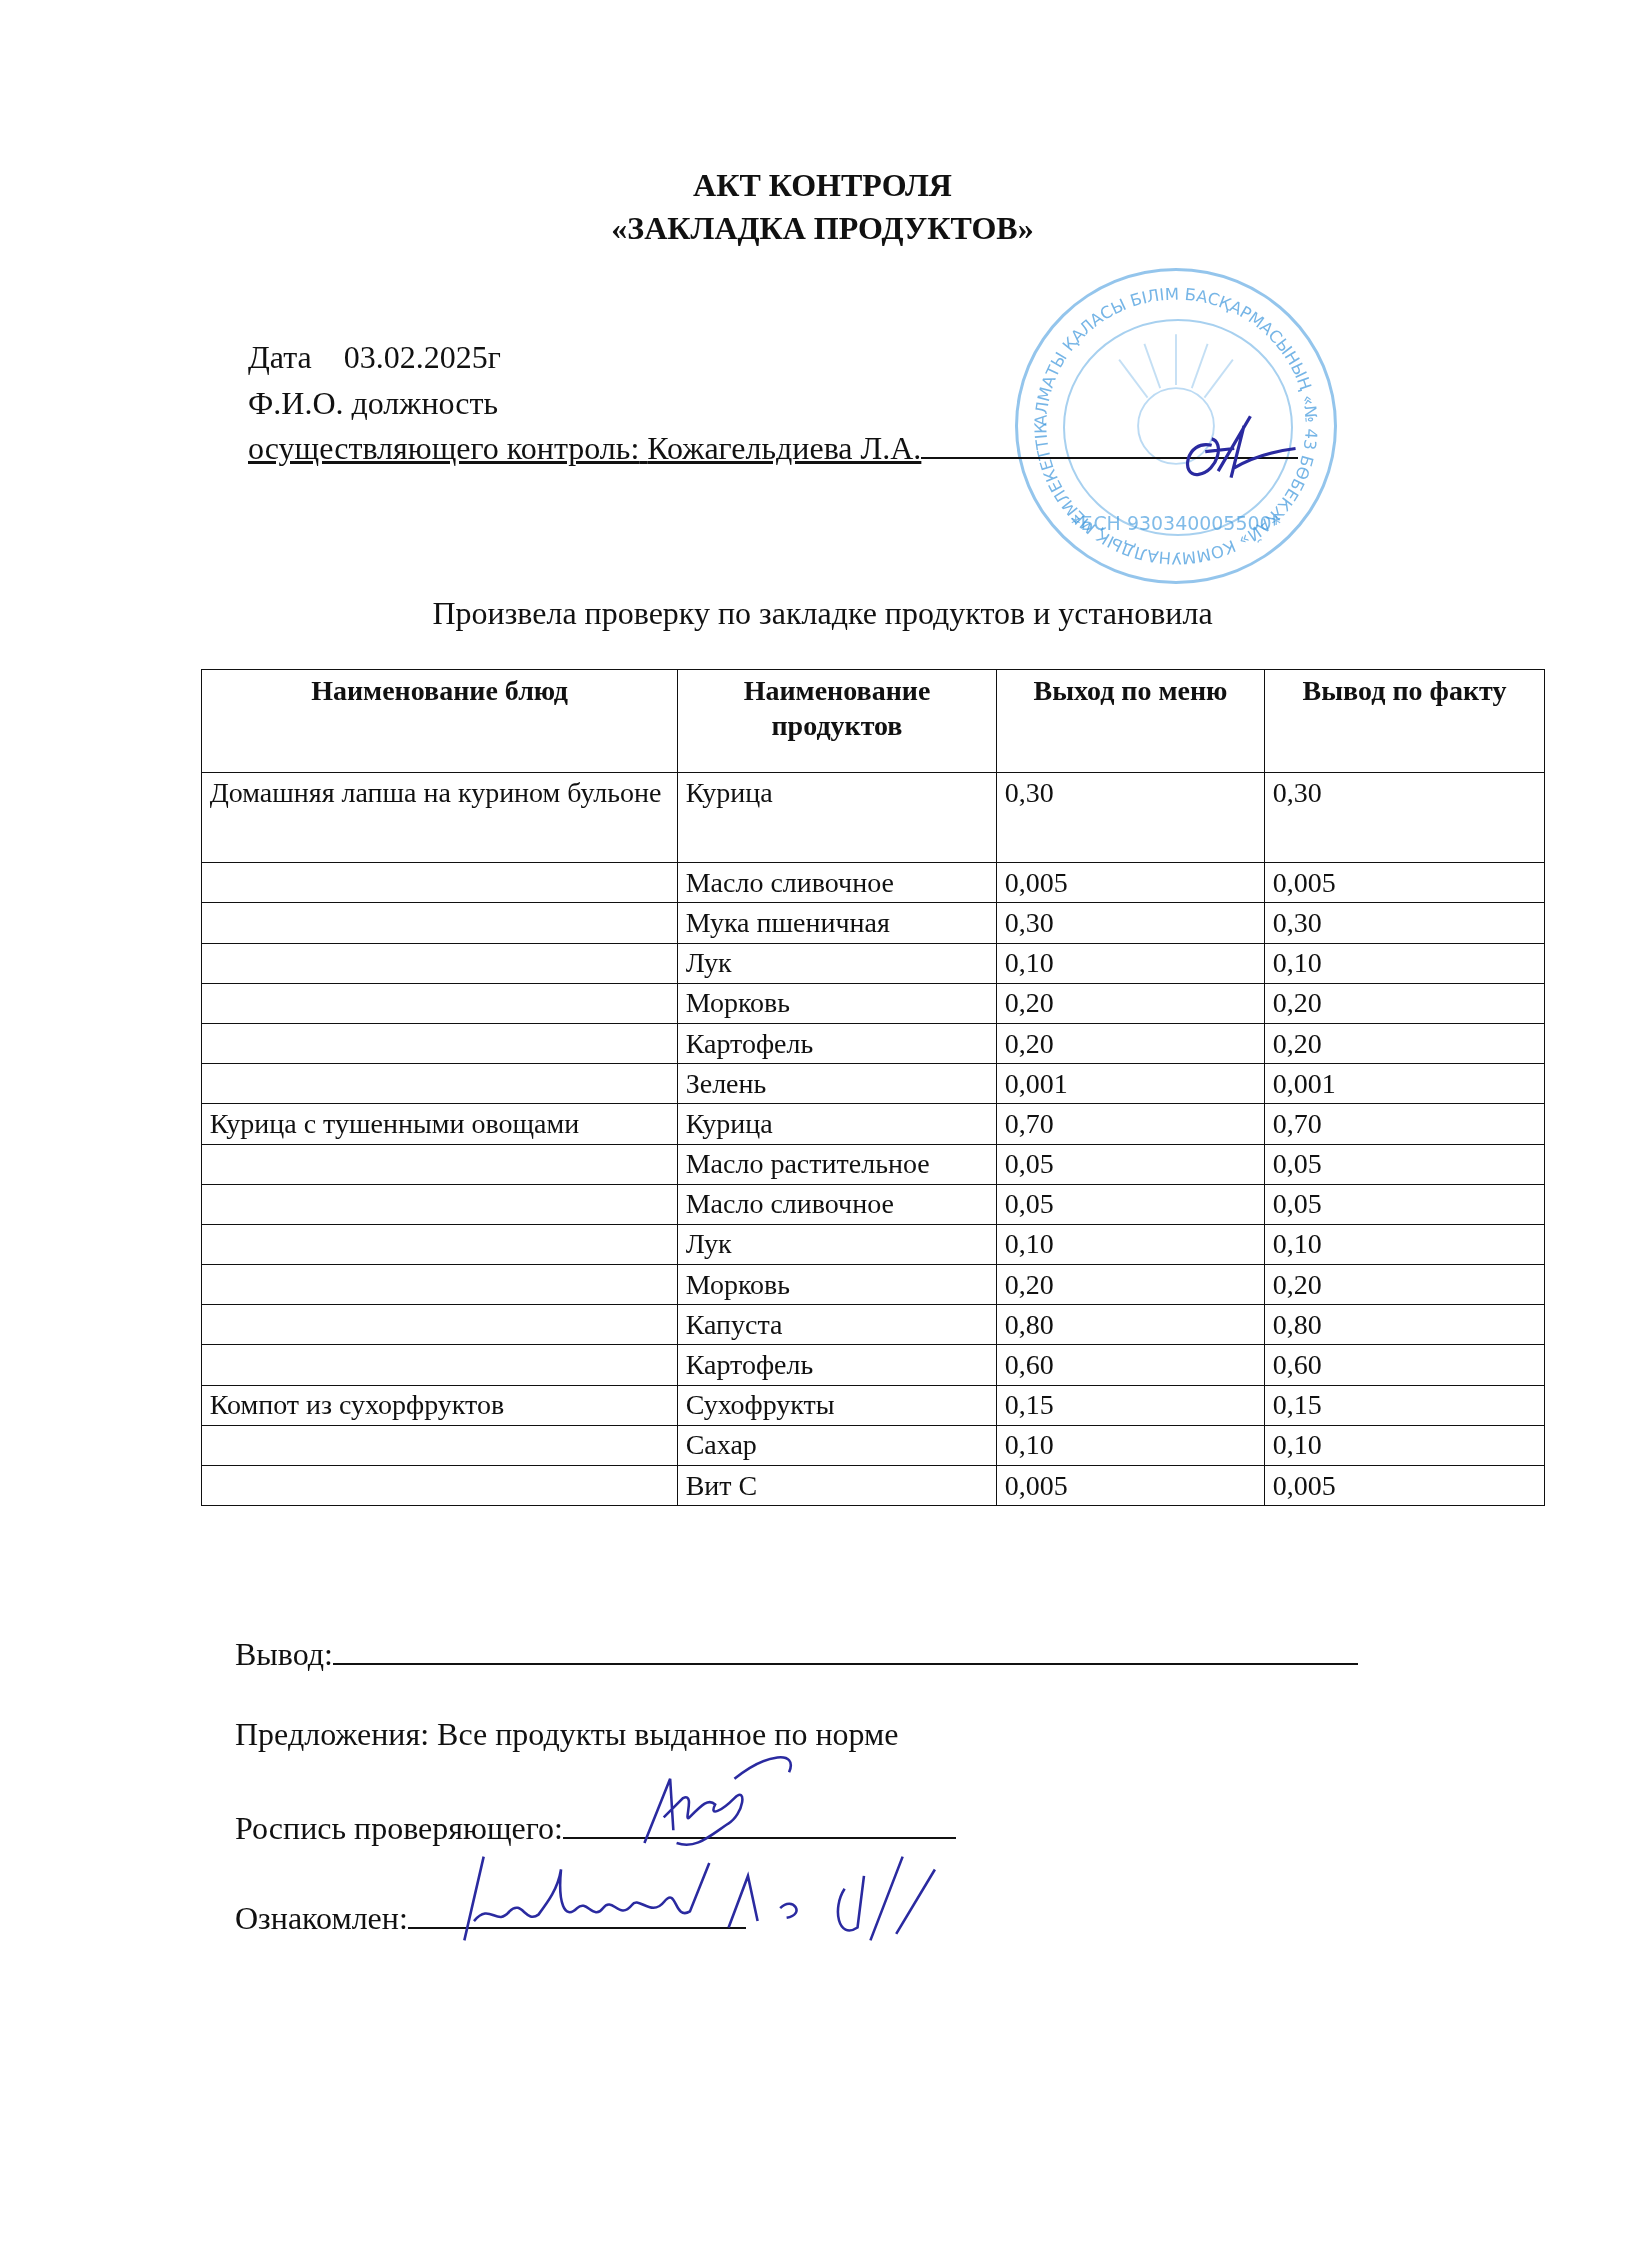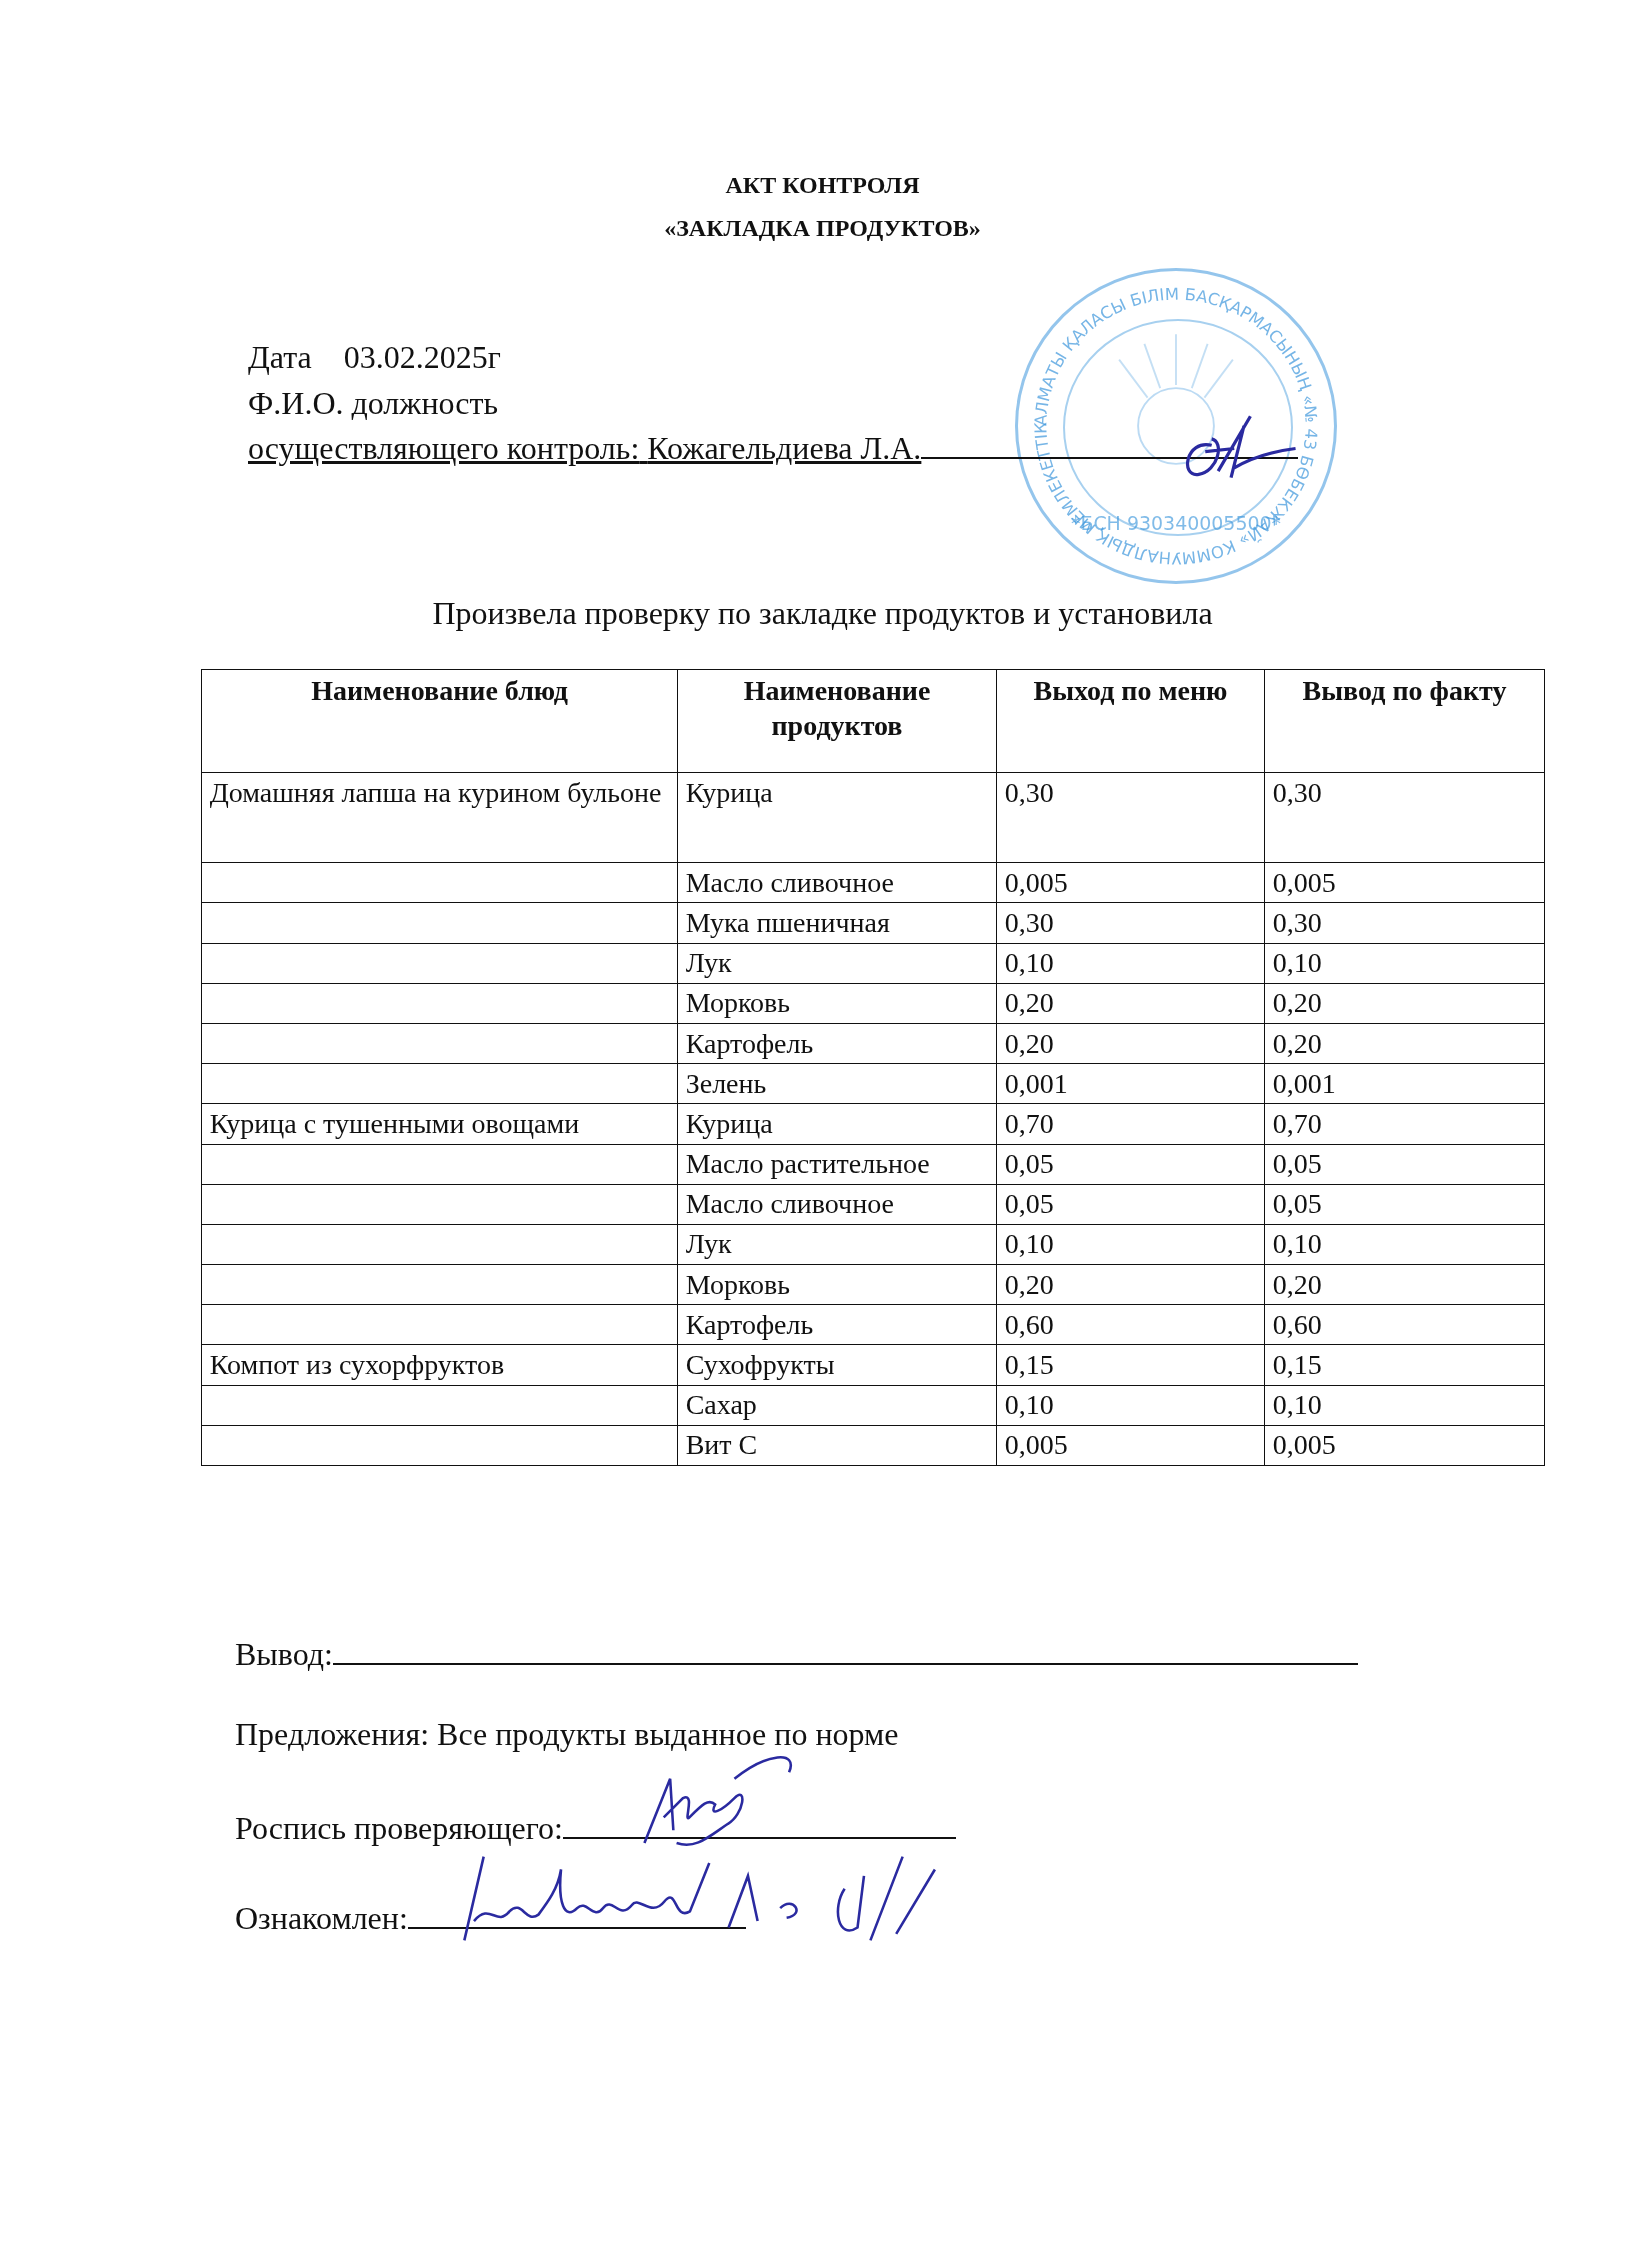--- a/index.html
+++ b/index.html
@@ -1,19 +1,19 @@
 <!DOCTYPE html>
 <html style="font-size:10.3px"><head>
 <meta charset="utf-8">
 <style>
   html, body { margin: 0; padding: 0; background: #ffffff; }
   body { width: 1645px; height: 2261px; position: relative; overflow: hidden;
          font-family: "Liberation Serif", "DejaVu Serif", serif; color: #111; }
   .abs { position: absolute; }
-  .title { left: 0; width: 1645px; text-align: center; font-weight: bold; font-size: 24px; line-height: 43px; top: 164px; }
+  .title { left: 0; width: 1645px; text-align: center; font-weight: bold; font-size: 32px; line-height: 43px; top: 164px; }
   .line { font-size: 32px; line-height: 39px; white-space: nowrap; }
   .uline { display: inline-block; border-bottom: 2.6px solid #111; vertical-align: baseline; }
   table.grid { position: absolute; left: 201px; top: 669px; width: 1343px; border-collapse: collapse; table-layout: fixed; font-size: 28px; }
   table.grid th, table.grid td { border: 1.9px solid #111; padding: 2.6px 7.7px; vertical-align: top; }
   table.grid th { font-weight: bold; text-align: center; line-height: 35px; height: 97px; font-size: 28px; }
   table.grid td { height: 32px; line-height: 34px; }
   table.grid td.num { text-align: left; }
   table.grid td.dish { text-align: justify; text-align-last: left; }
   .stamp { position: absolute; left: 1015px; top: 268px; width: 322px; height: 316px; border-radius: 50%;
            border: 3.9px solid rgba(60,150,220,0.55); box-sizing: border-box; }
@@ -147,20 +147,26 @@
         <td class="num">0,10</td>
       </tr>
     <tr>
         <td class="dish"></td>
         <td>Морковь</td>
         <td class="num">0,20</td>
         <td class="num">0,20</td>
       </tr>
     <tr>
         <td class="dish"></td>
+        <td>Капуста</td>
+        <td class="num">0,80</td>
+        <td class="num">0,80</td>
+      </tr>
+    <tr>
+        <td class="dish"></td>
         <td>Картофель</td>
         <td class="num">0,60</td>
         <td class="num">0,60</td>
       </tr>
     <tr>
         <td class="dish">Компот из сухорфруктов</td>
         <td>Сухофрукты</td>
         <td class="num">0,15</td>
         <td class="num">0,15</td>
       </tr>

